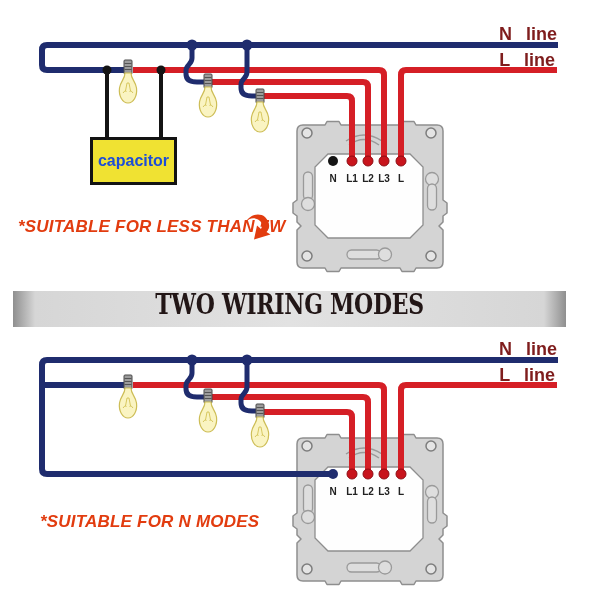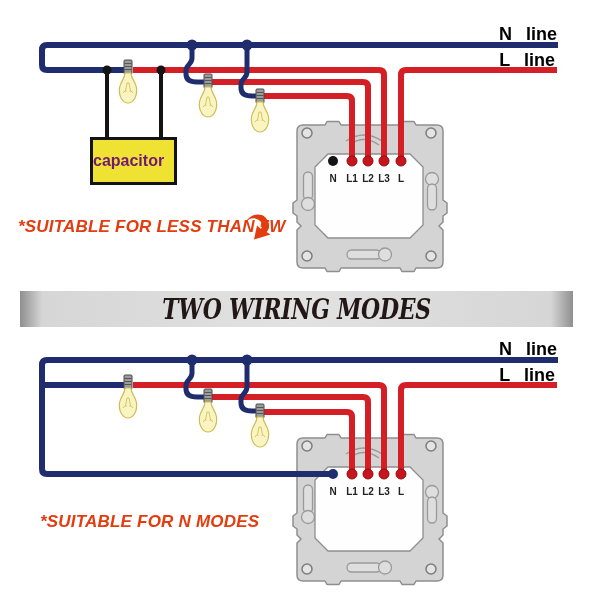--- a/index.html
+++ b/index.html
@@ -1,29 +1,29 @@
 <!DOCTYPE html>
 <html><head>
 <meta charset="utf-8">
 <style>
   html,body{margin:0;padding:0;background:#fff;}
   #canvas{position:relative;width:600px;height:600px;background:#fff;overflow:hidden;
           font-family:"Liberation Sans",sans-serif;}
   #wiring-svg{position:absolute;left:0;top:0;}
-  .line-label{position:absolute;font-size:18px;font-weight:bold;color:#000000;
+  .line-label{position:absolute;font-size:18px;font-weight:bold;color:#7f1d1d;
               word-spacing:9px;white-space:nowrap;line-height:16px;}
   .caption{position:absolute;font-size:17px;font-weight:bold;font-style:italic;
            color:#e23c0f;white-space:nowrap;letter-spacing:0.2px;}
   #capacitor-box{position:absolute;left:90px;top:137px;width:87px;height:48px;
                  box-sizing:border-box;border:3px solid #131313;background:#f0e232;
-                 display:flex;align-items:center;justify-content:flex-start;
-                 font-size:16px;font-weight:600;color:#701a75;}
-  #title-band{position:absolute;left:20px;top:291px;width:553px;height:36px;
+                 display:flex;align-items:center;justify-content:center;
+                 font-size:16px;font-weight:600;color:#1d4ed8;}
+  #title-band{position:absolute;left:13px;top:291px;width:553px;height:36px;
               background:linear-gradient(90deg,#8f8f8f 0%,#d6d6d6 4%,#e2e2e2 50%,#d6d6d6 96%,#8f8f8f 100%);
-              display:flex;align-items:center;justify-content:center;font-style:italic;}
+              display:flex;align-items:flex-start;justify-content:center;}
   #title-text{font-family:"DejaVu Serif",serif;font-weight:bold;font-size:22px;
               color:#221616;letter-spacing:-0.3px;transform:scaleY(1.28);
               transform-origin:center;white-space:nowrap;}
   #arrow-swoosh{position:absolute;left:244px;top:212px;}
   .terminal-label{font-family:"Liberation Sans",sans-serif;font-size:10px;
                   font-weight:600;fill:#222;}
 </style>
 </head>
 <body>
 

